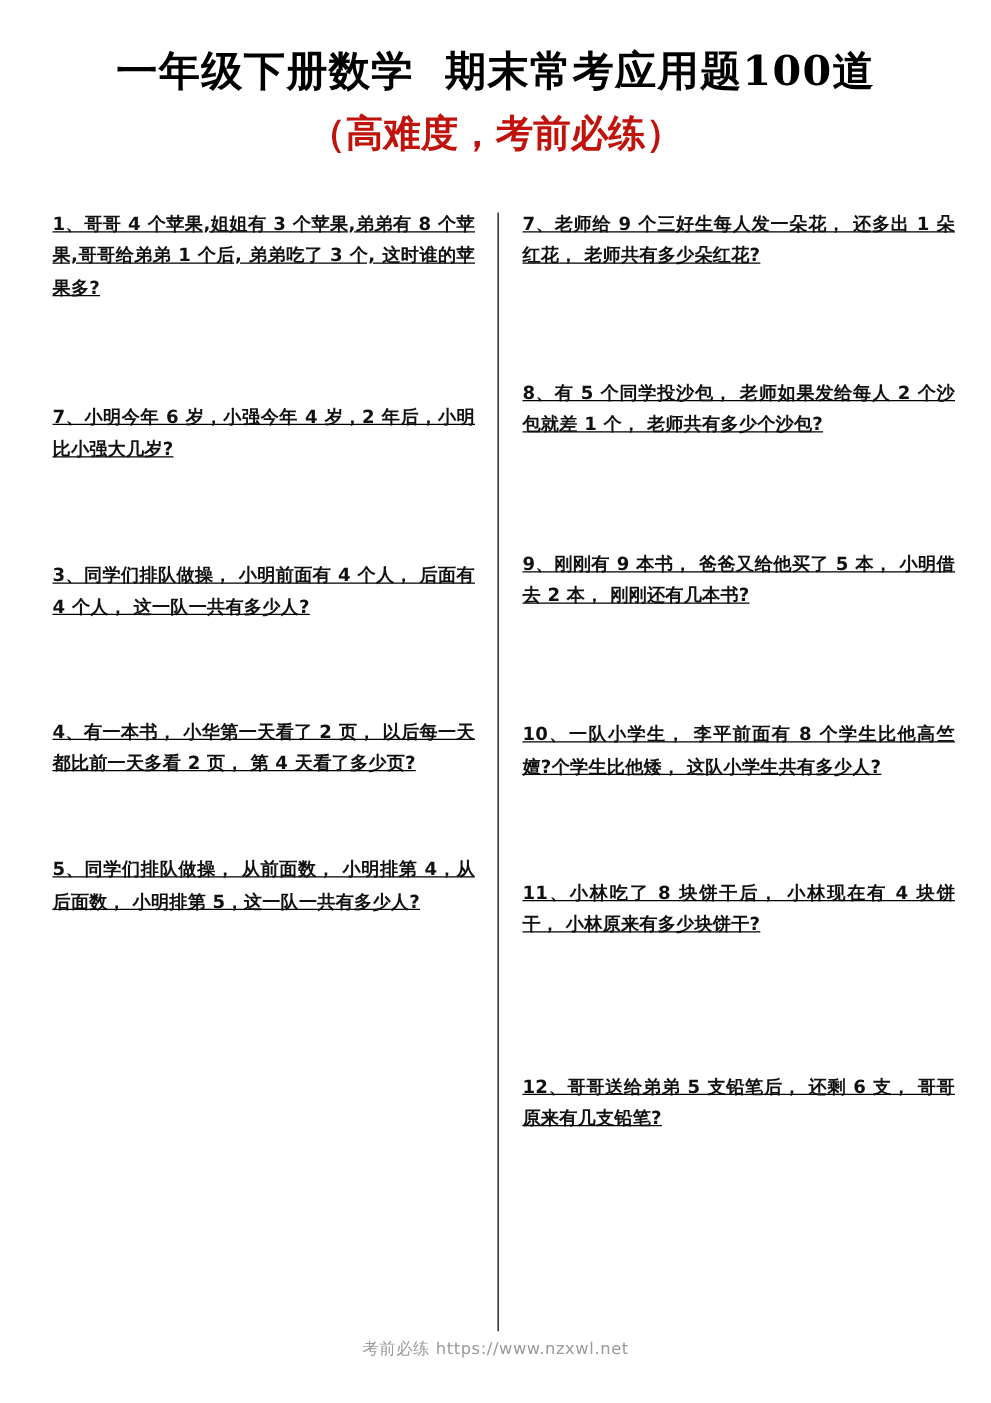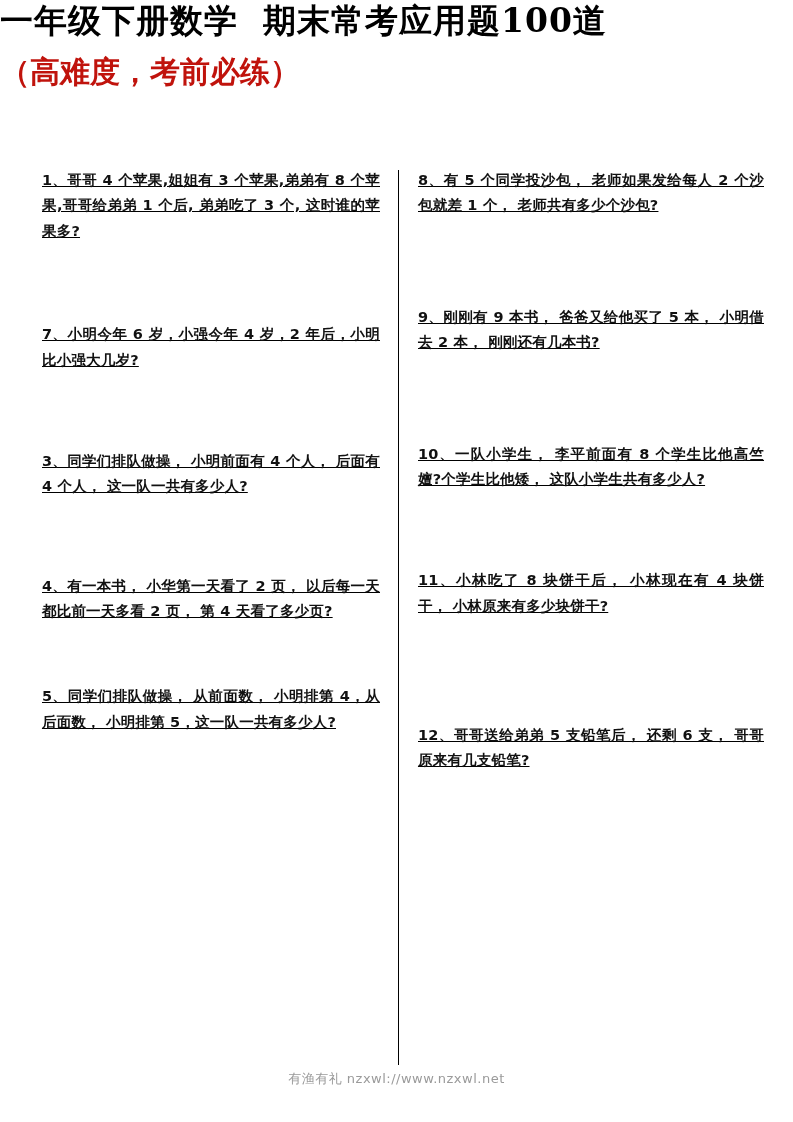--- a/index.html
+++ b/index.html
@@ -16,20 +16,22 @@
     overflow: hidden;
   }
   .page {
     width: 793px;
     height: 1122px;
     position: relative;
     box-sizing: border-box;
     padding: 0;
   }
   .title-block {
+    text-align: center;
+    padding-top: 36px;
   }
   .title-main {
     font-family: "DejaVu Serif", "Liberation Serif", serif;
     font-size: 33px;
     font-weight: 700;
     letter-spacing: 1px;
     color: #000000;
     line-height: 1.3;
     white-space: pre;
   }
@@ -108,23 +110,24 @@
 
   <div class="columns">
     <div class="col col-left">
       <p class="q" style="margin-bottom: 78px;">1、哥哥 4 个苹果,姐姐有 3 个苹果,弟弟有 8 个苹果,哥哥给弟弟 1 个后, 弟弟吃了 3 个, 这时谁的苹果多?</p>
       <p class="q" style="margin-bottom: 76px;">7、小明今年 6 岁，小强今年 4 岁，2 年后，小明比小强大几岁?</p>
       <p class="q" style="margin-bottom: 74px;">3、同学们排队做操， 小明前面有 4 个人， 后面有 4 个人， 这一队一共有多少人?</p>
       <p class="q" style="margin-bottom: 60px;">4、有一本书， 小华第一天看了 2 页， 以后每一天都比前一天多看 2 页， 第 4 天看了多少页?</p>
       <p class="q" style="margin-bottom: 62px;">5、同学们排队做操， 从前面数， 小明排第 4，从后面数， 小明排第 5，这一队一共有多少人?</p>
     </div>
     <div class="col col-right">
+      <p class="q" style="margin-bottom: 84px;">7、老师给 9 个三好生每人发一朵花， 还多出 1 朵红花， 老师共有多少朵红花?</p>
       <p class="q" style="margin-bottom: 86px;">8、有 5 个同学投沙包， 老师如果发给每人 2 个沙包就差 1 个， 老师共有多少个沙包?</p>
       <p class="q" style="margin-bottom: 86px;">9、刚刚有 9 本书， 爸爸又给他买了 5 本， 小明借去 2 本， 刚刚还有几本书?</p>
       <p class="q" style="margin-bottom: 76px;">10、一队小学生， 李平前面有 8 个学生比他高竺嬗?个学生比他矮， 这队小学生共有多少人?</p>
       <p class="q" style="margin-bottom: 104px;">11、小林吃了 8 块饼干后， 小林现在有 4 块饼干， 小林原来有多少块饼干?</p>
       <p class="q" style="margin-bottom: 0px;">12、哥哥送给弟弟 5 支铅笔后， 还剩 6 支， 哥哥原来有几支铅笔?</p>
     </div>
   </div>
 
-  <div class="footer">有渔有礼 nzxwl://www.nzxwl.net</div>
+  <div class="footer">考前必练 https://www.nzxwl.net</div>
 
 </div>
 
 </body></html>

